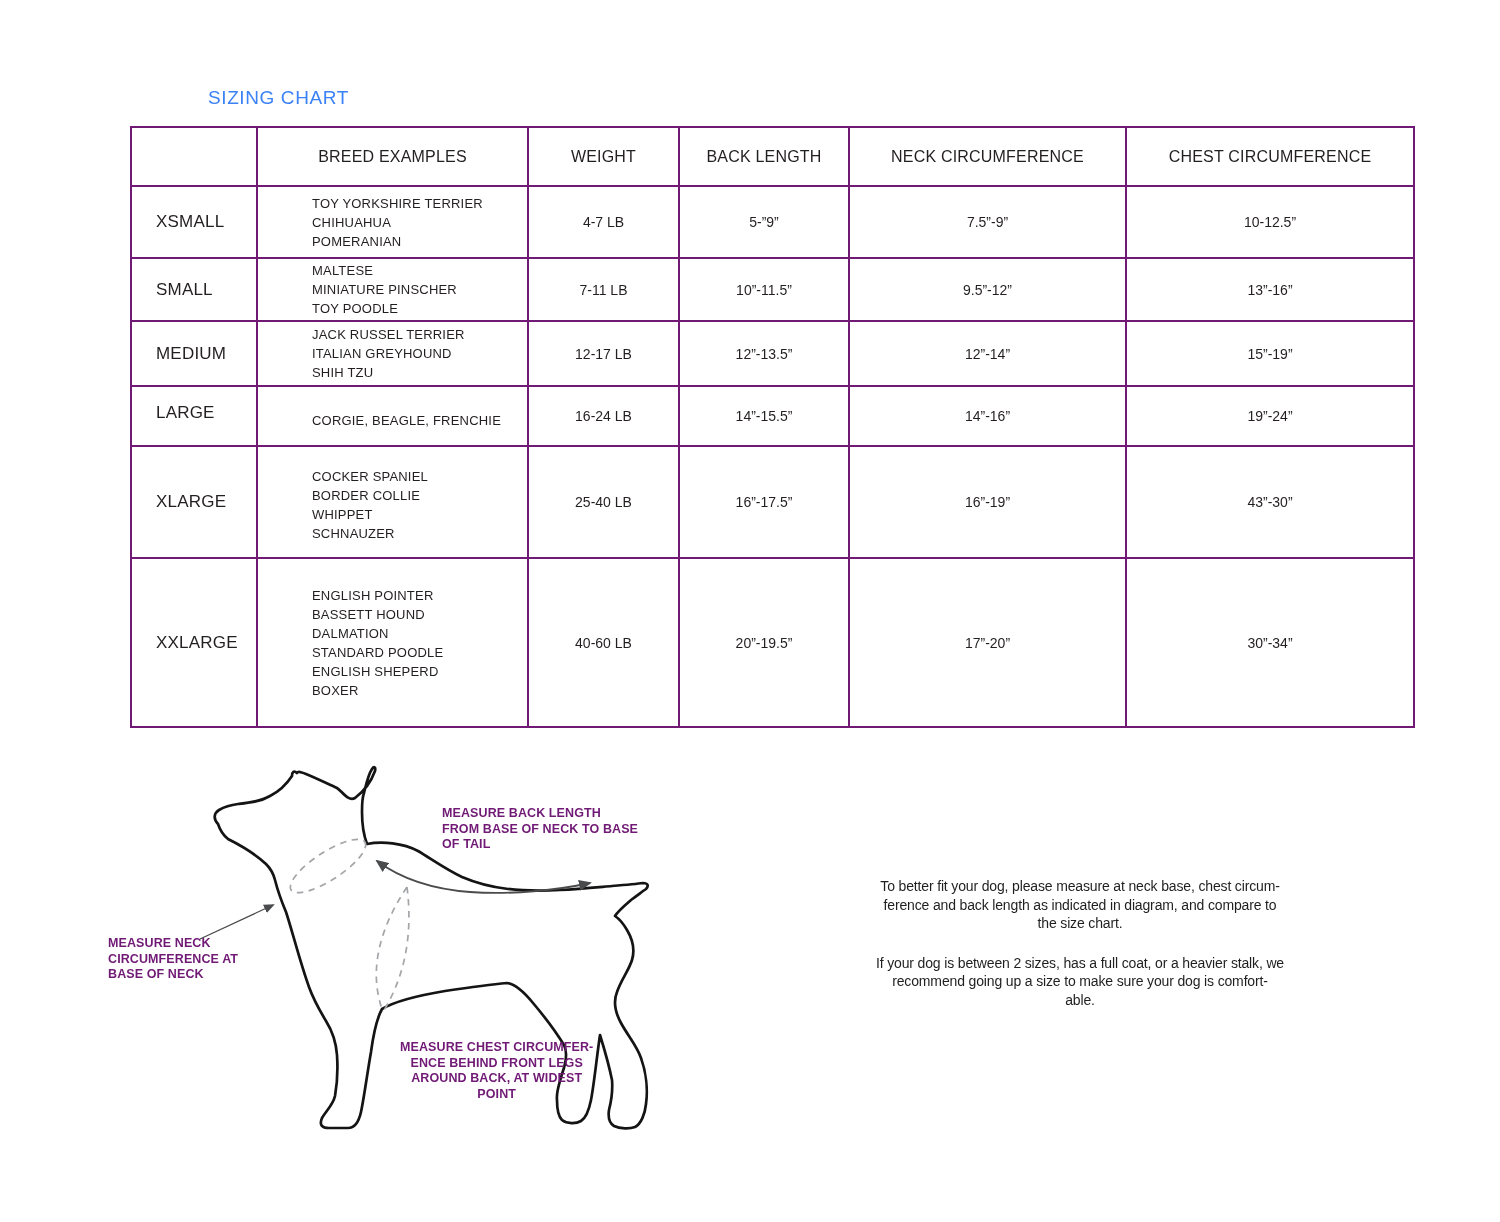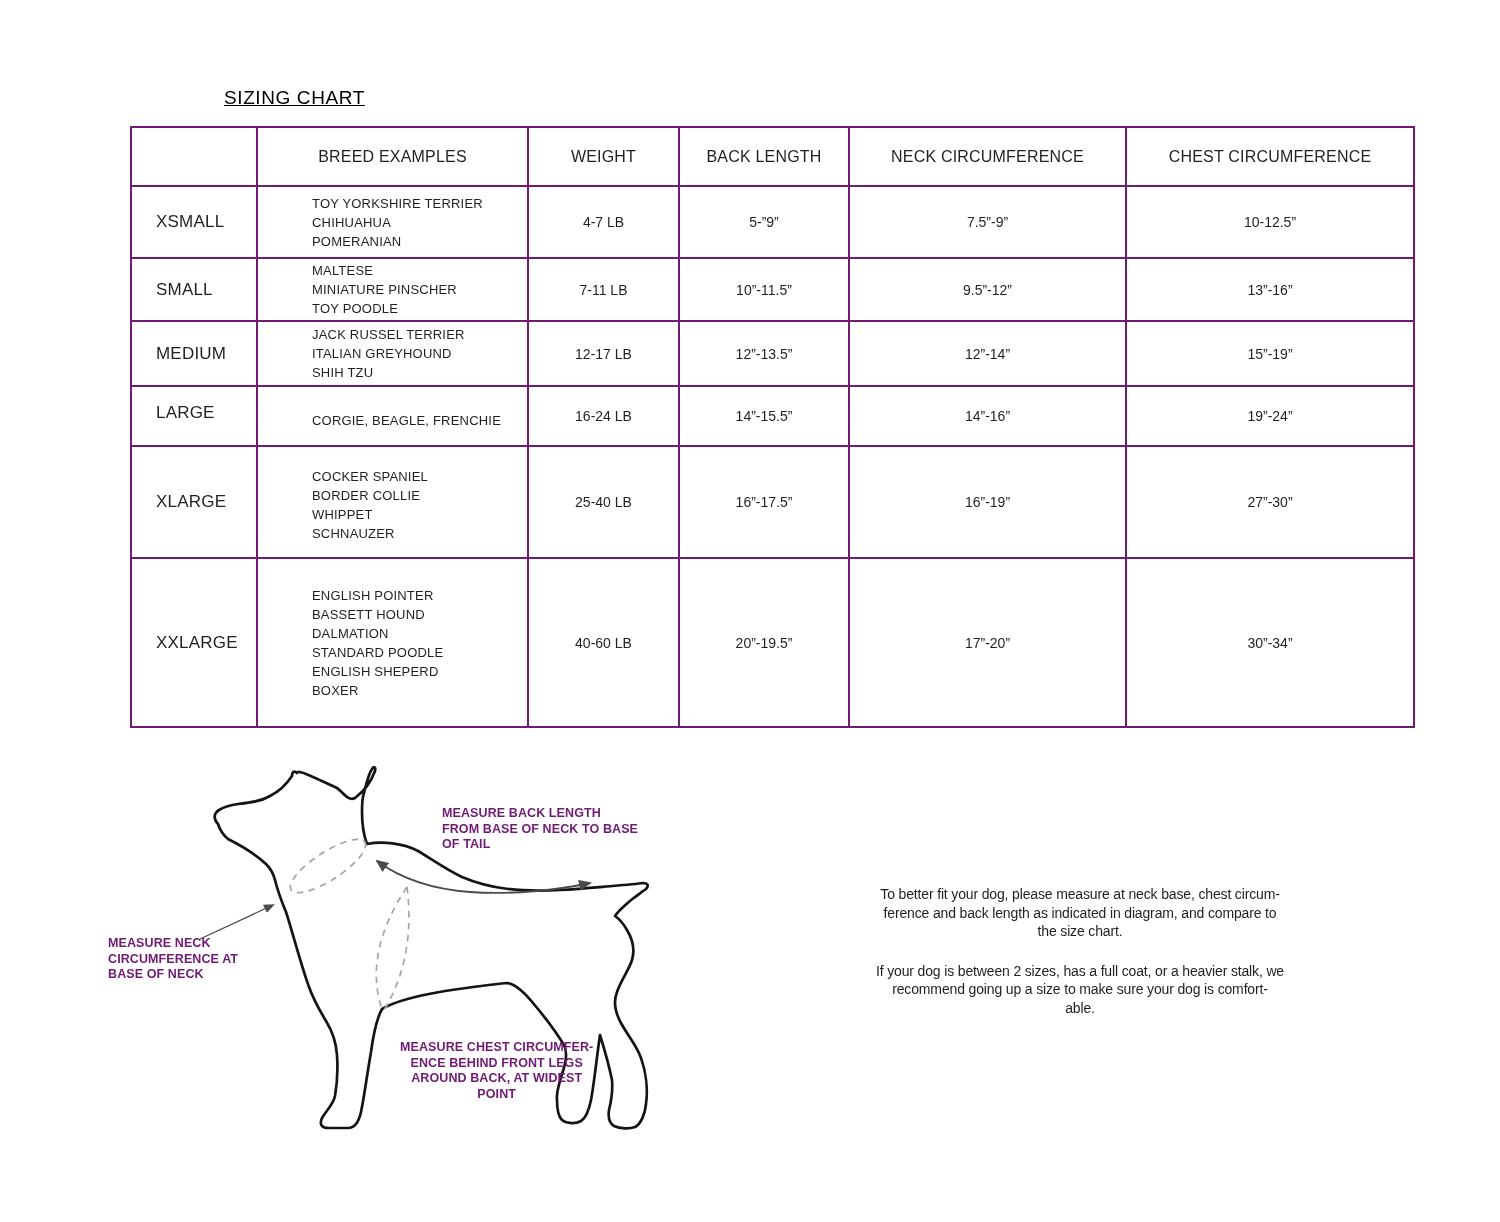--- a/index.html
+++ b/index.html
@@ -1,19 +1,19 @@
 <!DOCTYPE html>
 <html><head>
 <meta charset="utf-8">
 <style>
   html,body { margin:0; padding:0; background:#ffffff; }
   body { width:1500px; height:1222px; font-family:"Liberation Sans","DejaVu Sans",sans-serif; color:#231f20; }
   .canvas { position:relative; width:1500px; height:1222px; overflow:hidden; background:#fff; }
 
-  .title { position:absolute; left:224px; top:87px; font-size:19px; letter-spacing:0.6px; color:#000000;text-decoration:underline; }
+  .title { position:absolute; left:208px; top:87px; font-size:19px; letter-spacing:0.6px; color:#3b82f6; }
 
   table.sizing { position:absolute; left:130px; top:126px; width:1283px; border-collapse:collapse; table-layout:fixed; }
   table.sizing td { border:2px solid #701a75; vertical-align:middle; overflow:hidden; }
   tr.r-hdr { height:59px; }
   tr.r0 { height:72px; }
   tr.r1 { height:63px; }
   tr.r2 { height:65px; }
   tr.r3 { height:60px; }
   tr.r4 { height:112px; }
   tr.r5 { height:169px; }
@@ -26,21 +26,21 @@
   td.vtop6 { vertical-align:top; padding-top:6px; }
 
   .diagram { position:absolute; left:100px; top:740px; width:600px; height:482px; }
   .diagram svg { position:absolute; left:0; top:0; }
   .dlabel { position:absolute; font-size:12.5px; font-weight:700; line-height:15.5px; white-space:pre-line; color:#701a75; letter-spacing:0.1px; }
   .lbl-back  { left:342px; top:66px; }
   .lbl-neck  { left:8px;   top:196px; }
   .lbl-chest { left:300px; top:300px;text-align:center; }
 
   .notes { position:absolute; left:820px; top:877px; width:520px; text-align:center; font-size:14px; line-height:18.5px; letter-spacing:-0.15px; color:#1f1f1f; }
-  .notes p { margin:8px 0 21px 0; white-space:pre-line; }
+  .notes p { margin:0 0 21px 0; white-space:pre-line; }
 </style>
 </head>
 <body>
 
 <div class="canvas">
 
   <div class="title">SIZING CHART</div>
 
   <table class="sizing">
     <colgroup>
@@ -100,21 +100,21 @@
       </tr>
       <tr class="r4">
         <td class="size">XLARGE</td>
         <td class="breeds vtop6">COCKER SPANIEL
 BORDER COLLIE
 WHIPPET
 SCHNAUZER</td>
         <td class="val">25-40 LB</td>
         <td class="val">16”-17.5”</td>
         <td class="val">16”-19”</td>
-        <td class="val">27”-30”</td>
+        <td class="val">43”-30”</td>
       </tr>
       <tr class="r5">
         <td class="size">XXLARGE</td>
         <td class="breeds">ENGLISH POINTER
 BASSETT HOUND
 DALMATION
 STANDARD POODLE
 ENGLISH SHEPERD
 BOXER</td>
         <td class="val">40-60 LB</td>

